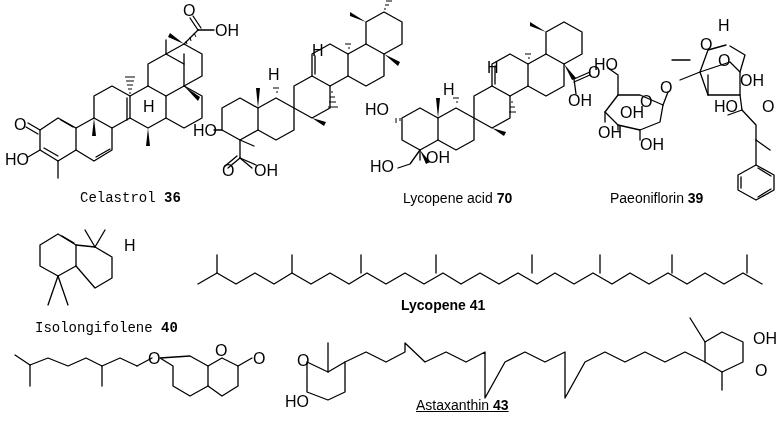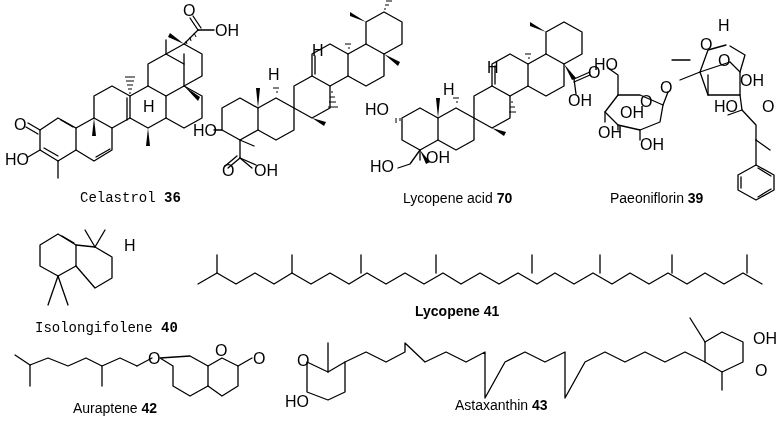--- a/index.html
+++ b/index.html
@@ -250,16 +250,15 @@
     <text class="atom" x="753" y="344">OH</text>
     <text class="atom" x="755" y="376">O</text>
   </g>
 </svg>
 
 
 <div class="label" style="left:80px;top:190px;font-family:Liberation Mono, monospace;"><span>Celastrol</span> <b>36</b></div>
 <div class="label" style="left:403px;top:190px;"><span>Lycopene acid</span> <b>70</b></div>
 <div class="label" style="left:610px;top:190px;"><span>Paeoniflorin</span> <b>39</b></div>
 <div class="label" style="left:35px;top:320px;font-family:Liberation Mono, monospace;"><span>Isolongifolene</span> <b>40</b></div>
-<div class="label" style="left:415px;top:297px;font-weight:bold;margin-top:6px;"><span>Lycopene</span> <b>41</b></div>
-<div class="label" style="left:73px;top:400px;"><span>Auraptene</span> <b>42</b></div>
-<div class="label" style="left:455px;top:397px;"><span>Astaxanthin</span> <b>43</b></div>
+<div class="label" style="left:401px;top:297px;font-weight:bold;"><span>Lycopene</span> <b>41</b></div>
+<div class="label" style="left:416px;top:397px;text-decoration:underline;"><span>Astaxanthin</span> <b>43</b></div>
 </div>
 
 </body></html>

